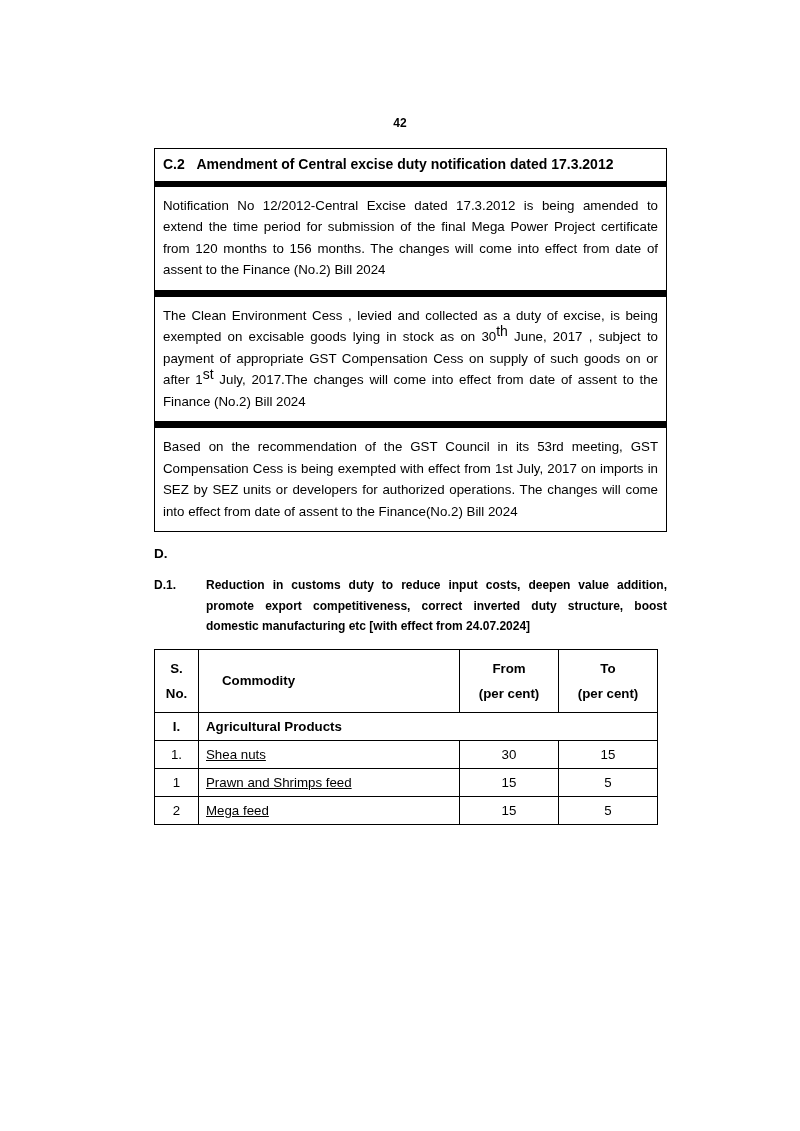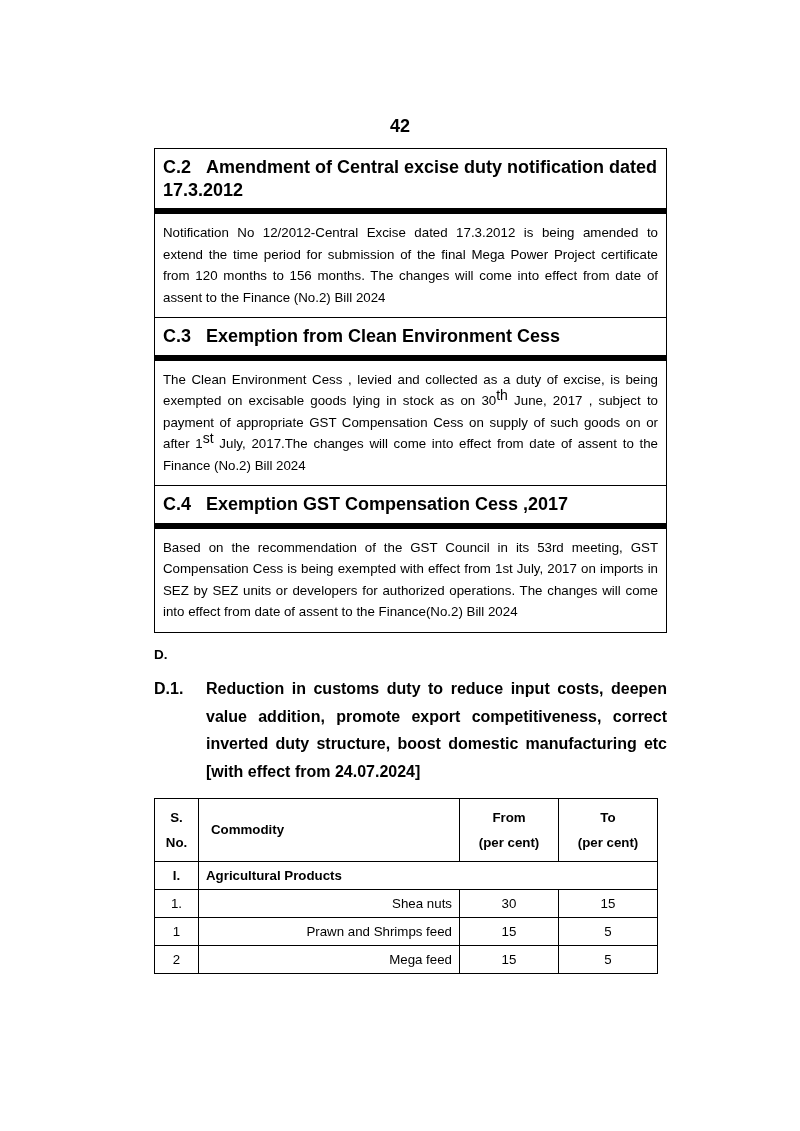--- a/index.html
+++ b/index.html
@@ -19,42 +19,42 @@
     height: 1131px;
     position: relative;
     box-sizing: border-box;
   }
   .page-number {
     position: absolute;
     top: 116px;
     left: 0;
     width: 800px;
     text-align: center;
-    font-size: 18px;
+    font-size: 12px;
     font-weight: bold;
   }
   .content {
     position: absolute;
     top: 148px;
     left: 154px;
     width: 513px;
   }
 
   
   .boxed {
     border: 1px solid #000;
     border-bottom: none;
     box-sizing: border-box;
   }
   .boxed.last {
     border-bottom: 1px solid #000;
   }
   .box-head {
     padding: 7px 8px 7px 8px;
-    font-size: 18px;
+    font-size: 14px;
     font-weight: bold;
     line-height: 1.25;
   }
   .box-head .code {
     display: inline;
   }
   .box-body {
     border-top: 6px solid #000000;
     padding: 8px 8px 9px 8px;
     font-size: 13.3px;
@@ -77,21 +77,21 @@
   }
   .sec-d .lbl {
     width: 52px;
     flex: none;
   }
   .sec-d .txt {
     flex: 1;
   }
   .sec-d1 {
     margin-top: 12px;
-    font-size: 16px;
+    font-size: 12px;
     font-weight: bold;
     display: flex;
     line-height: 1.72;
     text-align: justify;
   }
   .sec-d1 .lbl {
     width: 52px;
     flex: none;
   }
   .sec-d1 .txt {
@@ -118,30 +118,31 @@
   .col-to { width: 99px; }
 
   th.hdr {
     font-weight: bold;
     text-align: center;
     line-height: 1.9;
     padding: 5px 4px;
   }
   th.hdr.left {
     text-align: left;
-    padding-left: 12px;
+    padding-left: 23px;
     border-radius: 21px;
   }
   th.hdr .l1 { display: block; }
   th.hdr .l2 { display: block; text-align: center; }
   td.sno {
     text-align: center;
   }
   td.commodity {
-    text-align: right;
+    text-align: left;
+    text-decoration: underline;
   }
   td.num {
     text-align: center;
   }
   td.group {
     font-weight: bold;
     text-align: left;
   }
   td.group-sno {
     font-weight: bold;
@@ -159,32 +160,24 @@
 
     <div class="boxed">
       <div class="box-head">
         <span class="code">C.2</span>
         &nbsp;&nbsp;<span>Amendment of  Central excise  duty notification dated 17.3.2012</span>
       </div>
       <div class="box-body">Notification No 12/2012-Central Excise dated 17.3.2012 is being amended to extend the time period for submission  of the final Mega Power Project certificate from 120 months to 156 months. The changes will come into effect from date of assent to the Finance (No.2) Bill 2024</div>
     </div>
 
     <div class="boxed">
-      <div class="box-head">
-        <span class="code">C.3</span>
-        &nbsp;&nbsp;<span>Exemption from  Clean Environment Cess</span>
-      </div>
       <div class="box-body"><span>The Clean Environment Cess , levied and collected as a duty of excise, is being exempted on excisable goods lying in stock as on 30</span><sup>th</sup><span> June, 2017 , subject to payment of  appropriate GST Compensation Cess on supply of such goods on or after 1</span><sup>st</sup><span> July, 2017.The changes will come into effect from date of assent to the Finance (No.2)  Bill 2024</span></div>
     </div>
 
     <div class="boxed last">
-      <div class="box-head">
-        <span class="code">C.4</span>
-        &nbsp;&nbsp;<span>Exemption GST Compensation Cess ,2017</span>
-      </div>
       <div class="box-body">Based on the recommendation of the GST Council in its 53rd meeting, GST Compensation Cess is being exempted with effect from 1st July, 2017 on imports in SEZ by SEZ units or developers for authorized operations. The changes will come into effect from date of assent to the Finance(No.2)  Bill 2024</div>
     </div>
 
     <div class="sec-d">
       <span class="lbl">D.</span>
     </div>
 
     <div class="sec-d1">
       <span class="lbl">D.1.</span>
       <span class="txt">Reduction in customs duty to reduce input costs, deepen value addition, promote export competitiveness, correct inverted duty structure, boost domestic manufacturing etc [with effect from 24.07.2024]</span>

